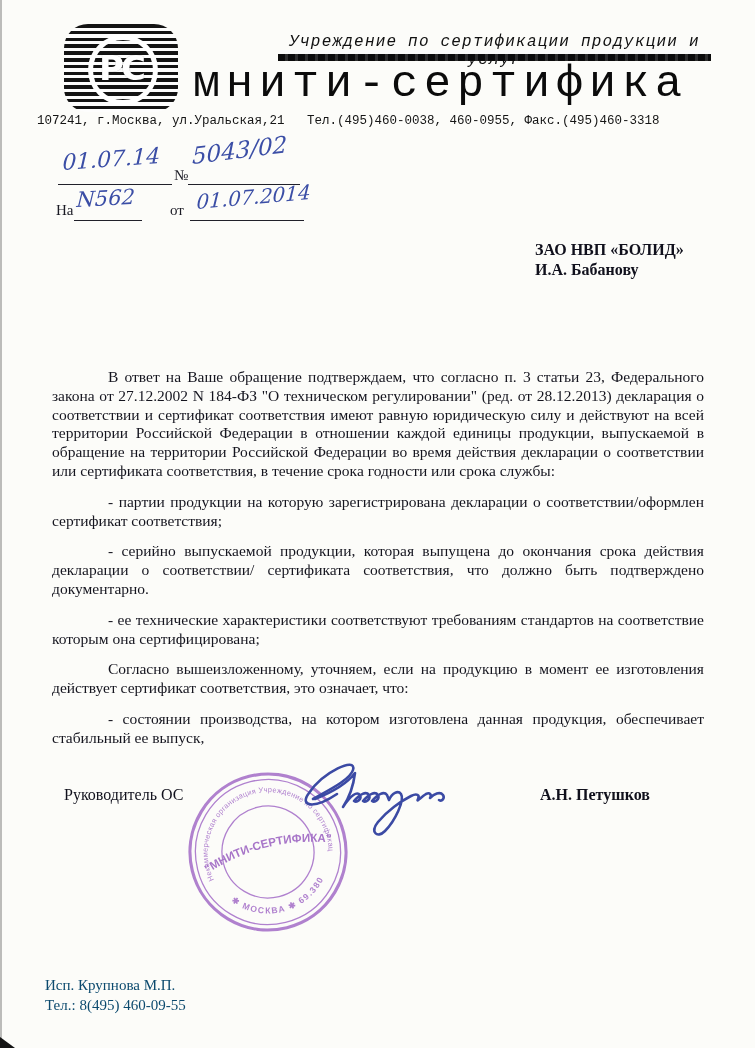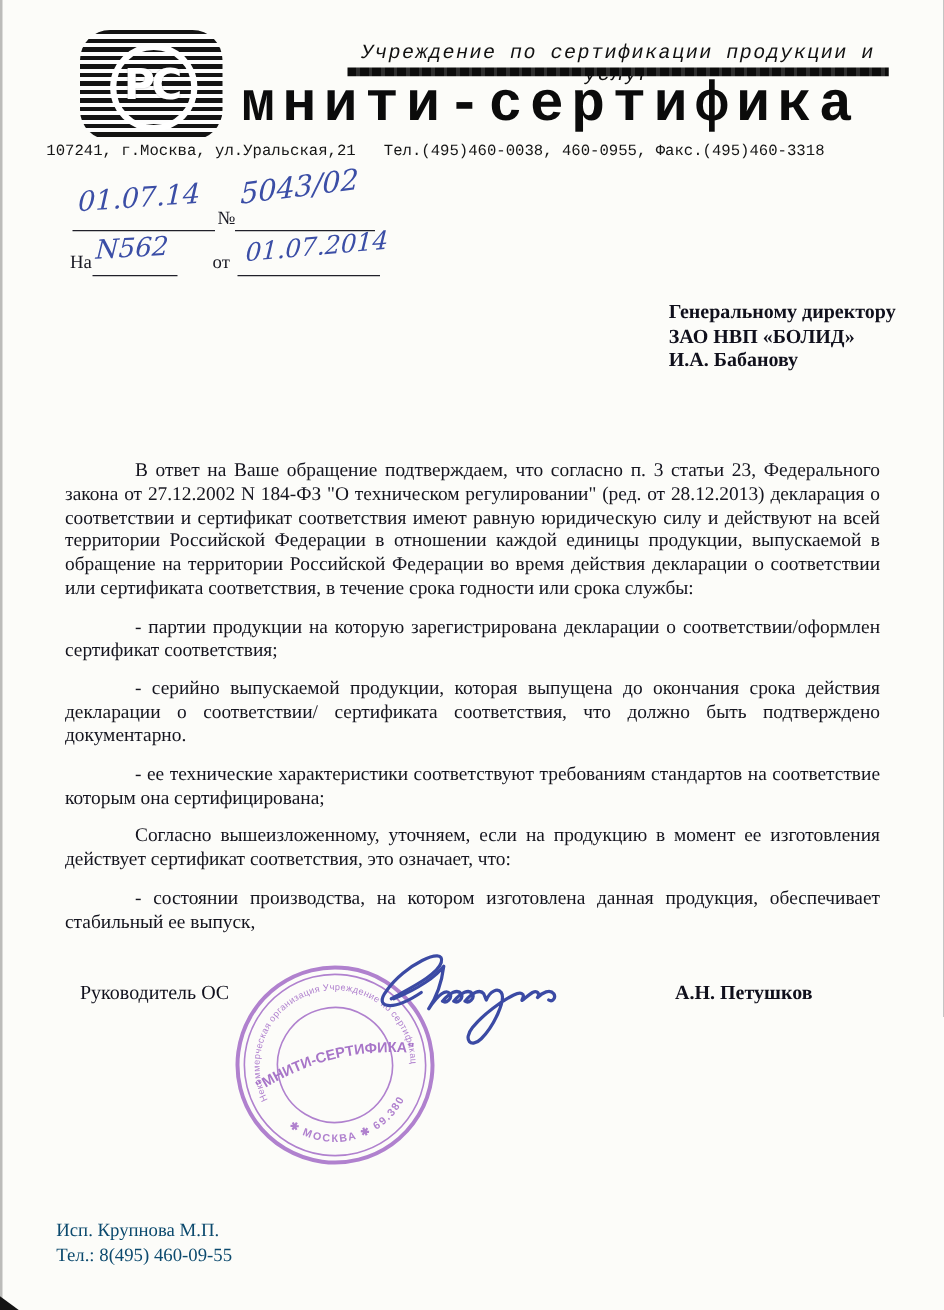--- a/index.html
+++ b/index.html
@@ -18,21 +18,21 @@
   .logo-ring{position:absolute;left:50%;top:50%;width:60px;height:60px;margin:-33px 0 0 -33px;
     border:5px solid #fff;border-radius:50%;}
   .logo-letters{position:absolute;inset:0;display:flex;align-items:center;justify-content:center;
     color:#fff;font-family:"DejaVu Sans",sans-serif;font-weight:bold;font-size:34px;letter-spacing:-3px;
     text-shadow:0 0 1px rgba(0,0,0,.35);}
   .tagline{position:absolute;left:278px;top:33px;width:433px;text-align:center;
     font-family:"Liberation Mono",monospace;font-style:italic;font-size:16px;letter-spacing:1.2px;color:#111;}
   .rule{position:absolute;left:278px;top:54px;width:433px;height:7px;
     background:repeating-linear-gradient(90deg,#0c0c0c 0 7px,#2e2e2e 7px 10px);}
   .title{position:absolute;left:193px;top:59px;width:540px;
-    font-family:"Liberation Mono",monospace;font-size:45px;letter-spacing:6px;color:#0b0b0b;white-space:nowrap;font-weight:bold;}
+    font-family:"Liberation Mono",monospace;font-size:45px;letter-spacing:6px;color:#0b0b0b;white-space:nowrap;}
   .address{position:absolute;left:37px;top:114px;
     font-family:"Liberation Mono",monospace;font-size:12.5px;color:#151515;white-space:nowrap;text-align:center;}
 
   
   .hand{font-family:"DejaVu Serif",serif;font-style:italic;color:#3b4ea6;transform-origin:left bottom;}
   .hw1{position:absolute;left:62px;top:150px;font-size:22px;transform:rotate(-4deg) skewX(-6deg);}
   .hw2{position:absolute;left:192px;top:143px;font-size:23px;transform:rotate(-7deg) skewX(-8deg);}
   .hw3{position:absolute;left:76px;top:188px;font-size:21px;transform:rotate(-3deg) skewX(-6deg);}
   .hw4{position:absolute;left:196px;top:190px;font-size:20px;transform:rotate(-5deg) skewX(-8deg);}
   .uline{position:absolute;height:0;border-top:1.6px solid #20202a;}
@@ -89,21 +89,20 @@
   <div class="uline u2"></div>
 
   <span class="ref-label lbl-na">На</span>
   <span class="hand hw3">N562</span>
   <span class="ref-label lbl-ot">от</span>
   <span class="hand hw4">01.07.2014</span>
   <div class="uline u3"></div>
   <div class="uline u4"></div>
 
   <div class="recipient">
-    <div>Генеральному директору</div>
     <div>ЗАО НВП «БОЛИД»</div>
     <div>И.А. Бабанову</div>
   </div>
 
   <div class="body-text">
     <p>В ответ на Ваше обращение подтверждаем, что согласно п. 3 статьи 23, Федерального закона от 27.12.2002 N 184-ФЗ "О техническом регулировании" (ред. от 28.12.2013) декларация о соответствии и сертификат соответствия имеют равную юридическую силу и действуют на всей территории Российской Федерации в отношении каждой единицы продукции, выпускаемой в обращение на территории Российской Федерации во время действия декларации о соответствии или сертификата соответствия, в течение срока годности или срока службы:</p>
     <p>- партии продукции на которую зарегистрирована декларации о соответствии/оформлен сертификат соответствия;</p>
     <p>- серийно выпускаемой продукции, которая выпущена до окончания срока действия декларации о соответствии/ сертификата соответствия, что должно быть подтверждено документарно.</p>
     <p>- ее технические характеристики соответствуют требованиям стандартов на соответствие которым она сертифицирована;</p>
     <p>Согласно вышеизложенному, уточняем, если на продукцию в момент ее изготовления действует сертификат соответствия, это означает, что:</p>

